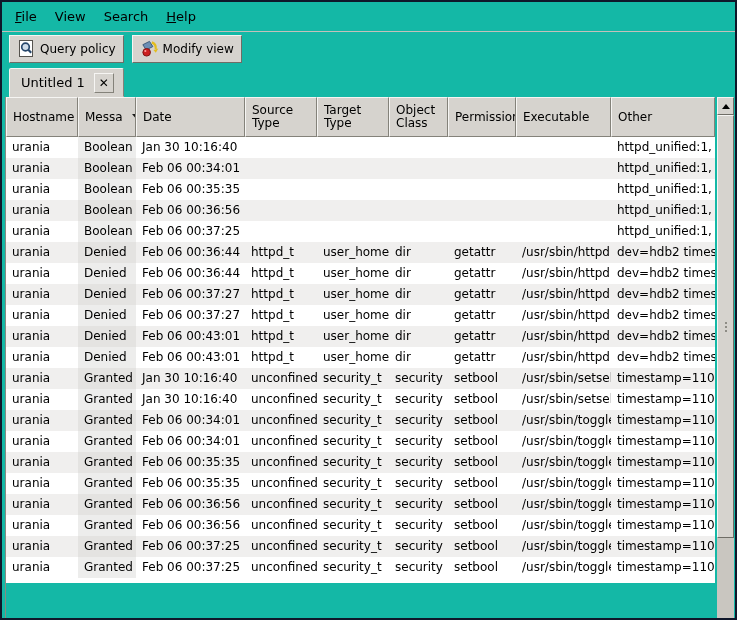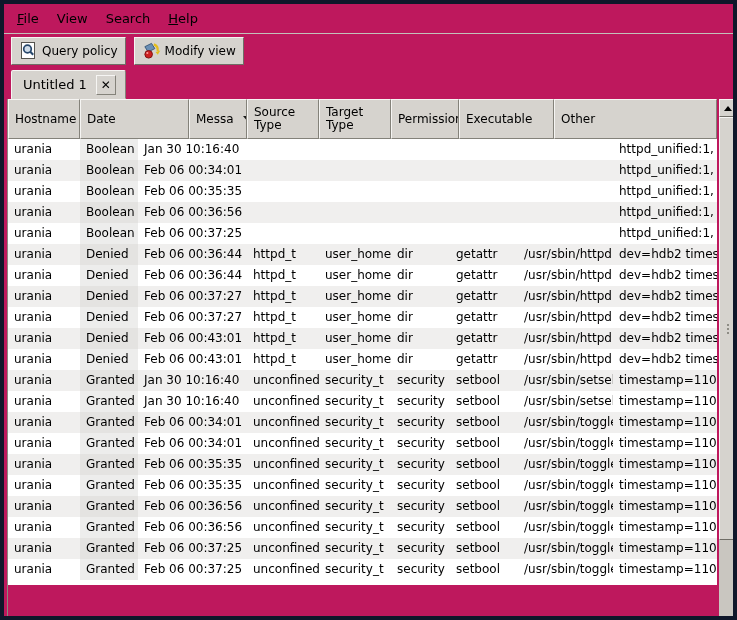--- a/index.html
+++ b/index.html
@@ -1,20 +1,20 @@
 <!DOCTYPE html>
 <html><head>
 <meta charset="utf-8">
 <style>
   html,body{margin:0;padding:0;background:#555;}
   *{box-sizing:border-box;}
   .window{
     width:737px;height:620px;
-    background:#be185d;
-    border:4px solid #0f172a;
+    background:#14b8a6;
+    border:2px solid #0f172a;
     font-family:"DejaVu Sans","Liberation Sans",sans-serif;
     font-size:12px;color:#000;
     overflow:hidden;
     position:relative;
   }
   
   .menubar{height:29px;display:flex;align-items:center;padding-left:4px;}
   .menu-item{padding:3px 9px;cursor:default;font-size:13px;}
   .menu-item.mn::first-letter{text-decoration:underline;}
   
@@ -128,32 +128,35 @@
         </button>
     </div>
   </div>
 
   <div class="content">
     <div class="tablecol">
       <div class="thead">
         <div class="hc c0">
             <span>Hostname</span>
           </div>
-        <div class="hc c2">
-            <span>Date</span>
-          </div>
         <div class="hc c1">
             <span>Messa</span>
             <span class="sortarrow"></span>
           </div>
+        <div class="hc c2">
+            <span>Date</span>
+          </div>
         <div class="hc c3">
             <span>Source Type</span>
           </div>
         <div class="hc c4">
             <span>Target Type</span>
+          </div>
+        <div class="hc c5">
+            <span>Object Class</span>
           </div>
         <div class="hc c6">
             <span>Permission</span>
           </div>
         <div class="hc c7">
             <span>Executable</span>
           </div>
         <div class="hc c8">
             <span>Other</span>
           </div>

